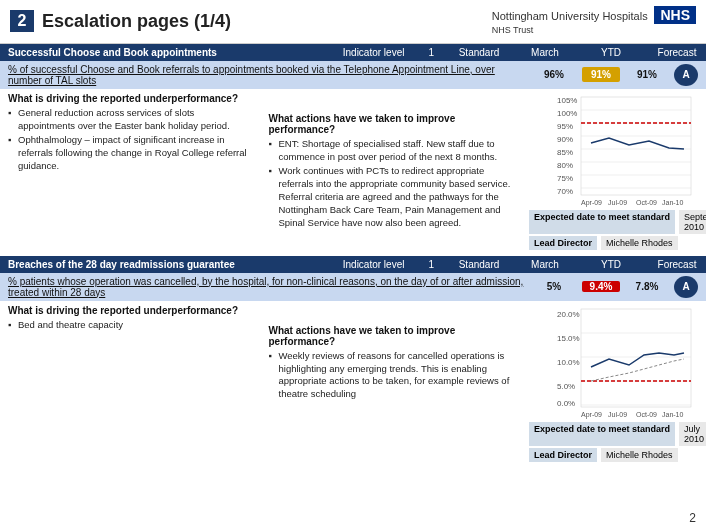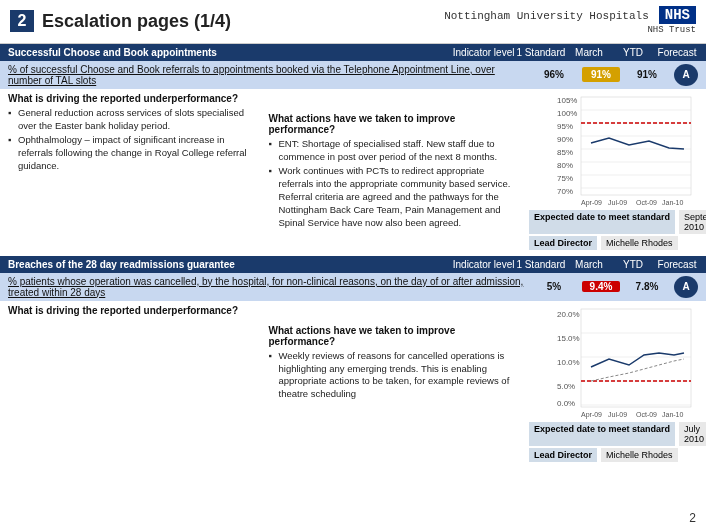--- a/index.html
+++ b/index.html
@@ -33,22 +33,20 @@
       min-width: 24px;
       text-align: center;
     }
     .header-title {
       font-size: 18px;
       font-weight: bold;
       color: #222;
     }
     .nhs-logo {
       margin-left: auto;
-      text-align: right;
-      font-family: Liberation Mono, monospace;
     }
     .nhs-text {
       font-size: 11px;
       color: #333;
       line-height: 1.3;
     }
     .nhs-badge {
       background: #003087;
       color: #fff;
       font-size: 14px;
@@ -67,21 +65,21 @@
       justify-content: space-between;
       font-size: 10px;
     }
     .section-header-title {
       font-weight: bold;
       color: #fff;
     }
     .indicator-info {
       display: flex;
       align-items: center;
-      gap: 2px;
+      gap: 24px;
       color: #fff;
       margin-left: 33px;
     }
 
     
     .data-row {
       background: #c8d8f0;
       padding: 3px 8px;
       display: flex;
       align-items: center;
@@ -241,21 +239,21 @@
     <span class="metric-ytd">91%</span>
     <span class="metric-forecast">A</span>
   </div>
 
   <div class="section-content">
     <div class="section-left">
       <div class="content-area">
         <div class="left-panel">
           <div class="panel-heading">What is driving the reported underperformance?</div>
           <ul class="bullet-list">
-            <li>General reduction across services of slots specialised over the Easter bank holiday period.</li>
+            <li>General reduction across services of slots appointments over the Easter bank holiday period.</li>
             <li>Ophthalmology – impact of significant increase in referrals following the change in Royal College referral guidance.</li>
           </ul>
         </div>
         <div class="right-panel">
           <div class="panel-heading">What actions have we taken to improve performance?</div>
           <ul class="bullet-list">
             <li>ENT: Shortage of specialised staff. New staff due to commence in post over period of the next 8 months.</li>
             <li>Work continues with PCTs to redirect appropriate referrals into the appropriate community based service. Referral criteria are agreed and the pathways for the Nottingham Back Care Team, Pain Management and Spinal Service have now also been agreed.</li>
           </ul>
         </div>
@@ -328,20 +326,23 @@
     <span class="metric-march-red">9.4%</span>
     <span class="metric-ytd">7.8%</span>
     <span class="metric-forecast">A</span>
   </div>
 
   <div class="section-content">
     <div class="section-left">
       <div class="content-area">
         <div class="left-panel">
           <div class="panel-heading">What is driving the reported underperformance?</div>
+          <ul class="bullet-list">
+            <li>Bed and theatre capacity</li>
+          </ul>
         </div>
         <div class="right-panel">
           <div class="panel-heading">What actions have we taken to improve performance?</div>
           <ul class="bullet-list">
             <li>Weekly reviews of reasons for cancelled operations is highlighting any emerging trends. This is enabling appropriate actions to be taken, for example reviews of theatre scheduling</li>
           </ul>
         </div>
       </div>
     </div>
 

